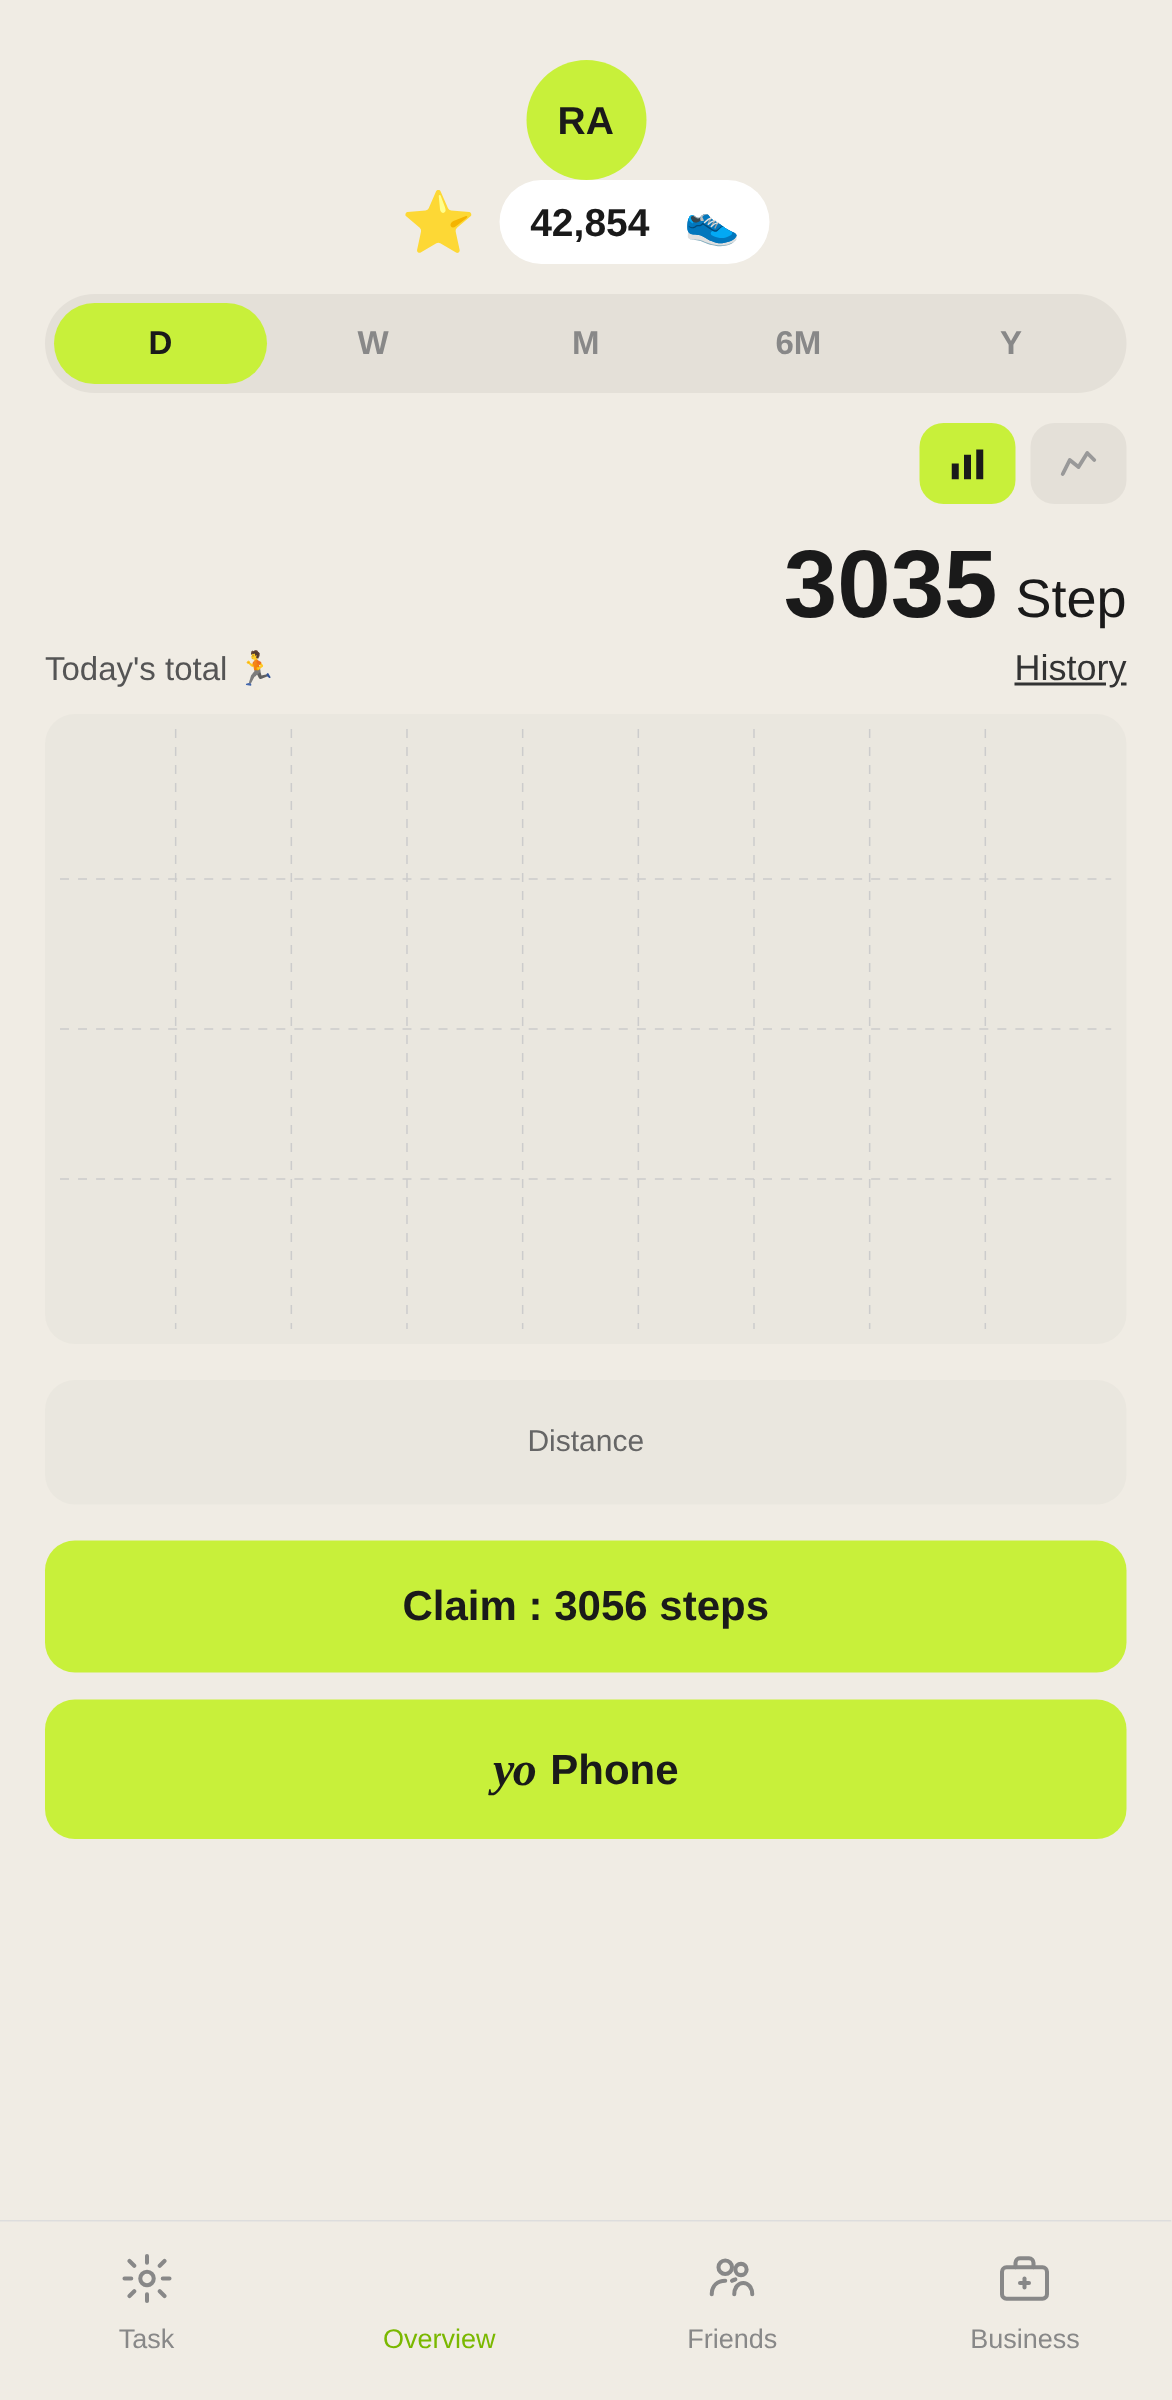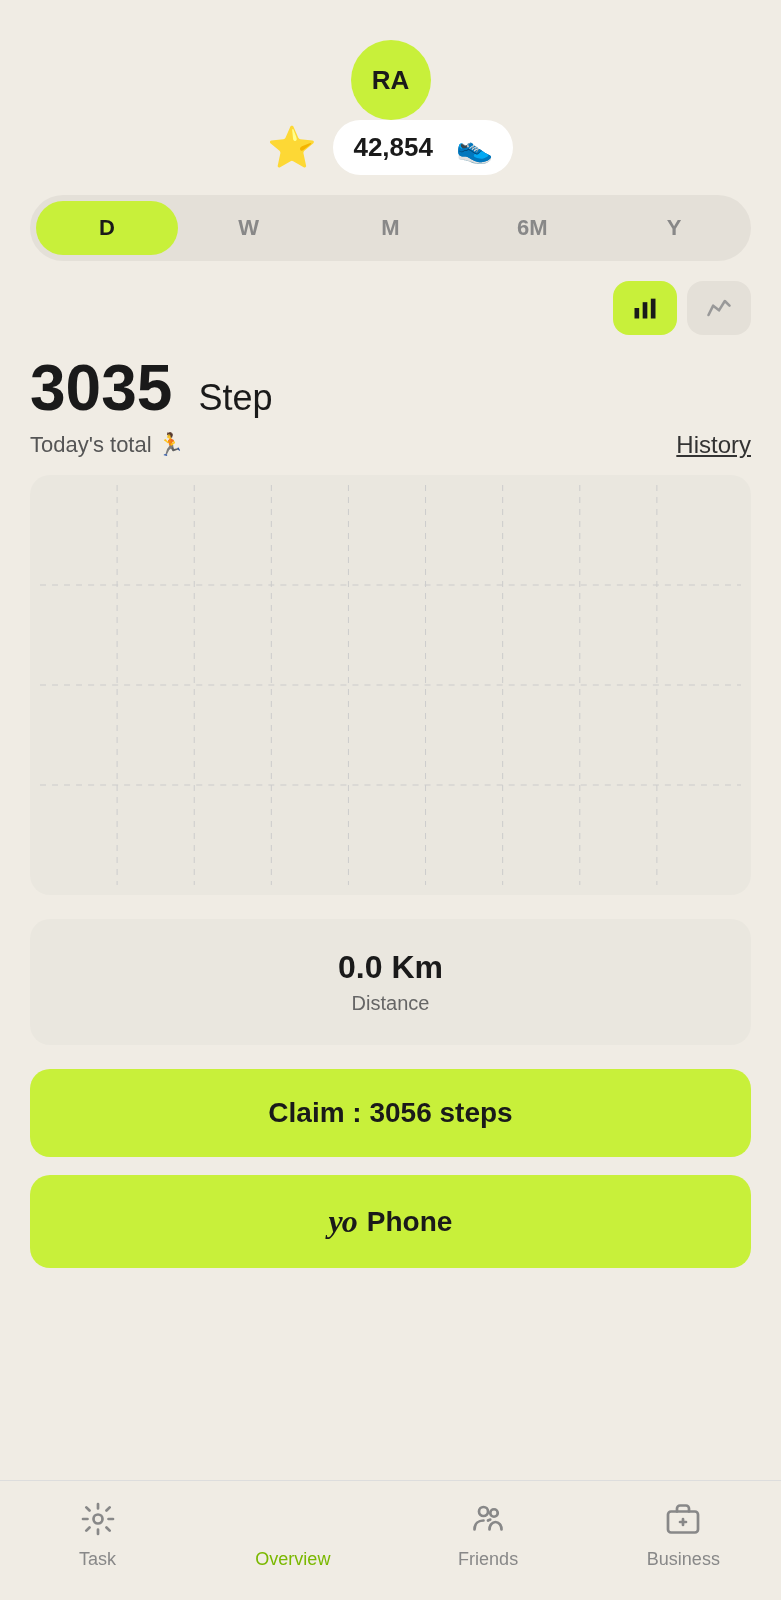--- a/index.html
+++ b/index.html
@@ -108,22 +108,23 @@
     }
     .chart-btn svg {
       width: 28px;
       height: 28px;
     }
 
     
     .steps-heading {
       display: flex;
       align-items: baseline;
-      gap: 26px;
+      gap: 12px;
       margin-bottom: 6px;
+      justify-content: flex-end;
     }
     .steps-number {
       font-size: 64px;
       font-weight: 900;
       color: #1a1a1a;
     }
     .steps-unit {
       font-size: 36px;
       font-weight: 400;
       color: #1a1a1a;
@@ -325,21 +326,20 @@
       <line x1="308" y1="0" x2="308" y2="400" stroke="#ccc" stroke-width="1" stroke-dasharray="6,6"></line>
       <line x1="385" y1="0" x2="385" y2="400" stroke="#ccc" stroke-width="1" stroke-dasharray="6,6"></line>
       <line x1="462" y1="0" x2="462" y2="400" stroke="#ccc" stroke-width="1" stroke-dasharray="6,6"></line>
       <line x1="539" y1="0" x2="539" y2="400" stroke="#ccc" stroke-width="1" stroke-dasharray="6,6"></line>
       <line x1="616" y1="0" x2="616" y2="400" stroke="#ccc" stroke-width="1" stroke-dasharray="6,6"></line>
     </svg>
   </div>
 
   <div class="stats-row">
     <div class="stat-item">
-      <div class="stat-value">0.0 Km</div>
       <div class="stat-label">Distance</div>
     </div>
   </div>
 
   <div class="claim-btn">Claim : 3056 steps</div>
 
   <div class="yo-phone-btn">
     <span class="yo-logo"><b style="font-style:italic;font-family:serif">yo</b></span>
     <span>Phone</span>
   </div>

